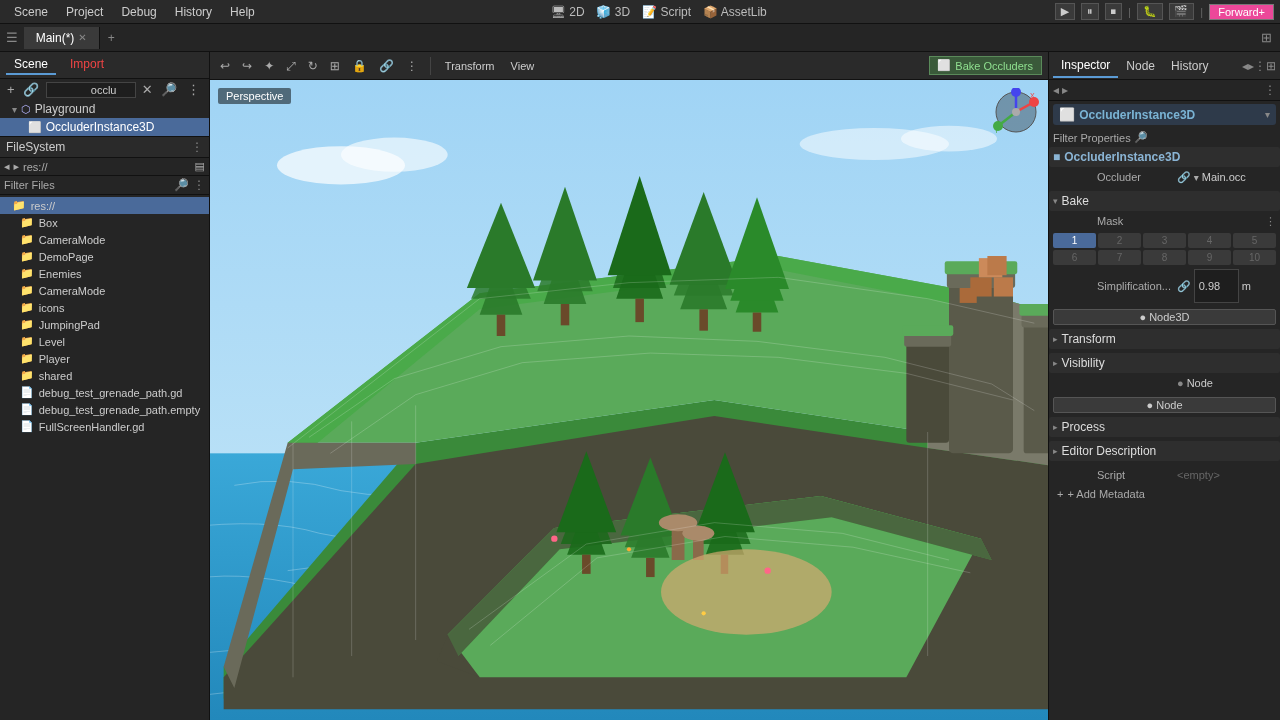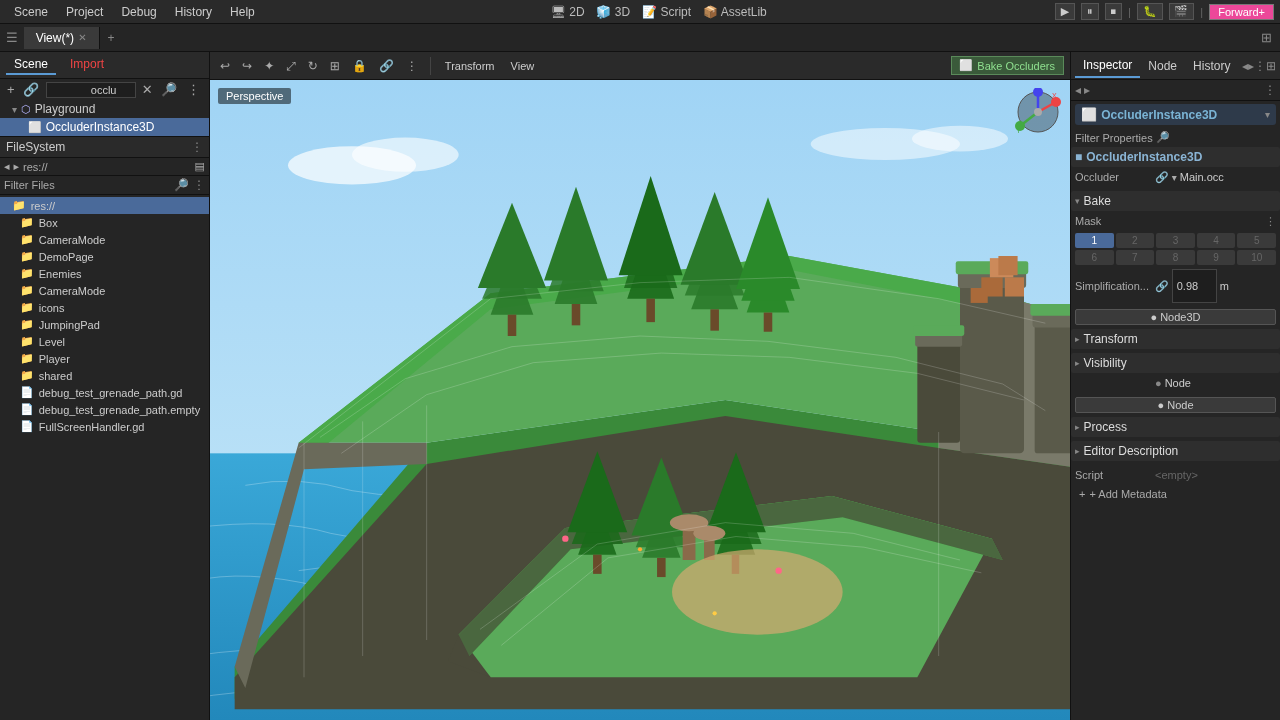--- a/index.html
+++ b/index.html
@@ -288,21 +288,21 @@
     }
     .bottom-tab.active { color: #fff; border-bottom: 2px solid #5b9bd5; }
     .version-badge {
       margin-left: auto;
       color: #666;
       font-size: 11px;
     }
 
     
     .right-panel {
-      width: 210px;
+      width: 232px;
       background: #252525;
       border-left: 1px solid #111;
       display: flex;
       flex-direction: column;
       overflow: hidden;
     }
     .right-header {
       display: flex;
       align-items: center;
       background: #2a2a2a;
@@ -344,20 +344,21 @@
       align-items: center;
       padding: 2px 4px;
       font-size: 11px;
       min-height: 20px;
     }
     .prop-label {
       color: #aaa;
       width: 80px;
       flex-shrink: 0;
       font-size: 11px;
+      margin-left: 44px;
     }
     .prop-value {
       flex: 1;
       color: #ccc;
       display: flex;
       align-items: center;
       gap: 3px;
     }
     .prop-value input {
       background: #1e1e1e;
@@ -454,21 +455,21 @@
     <button class="forward-btn">Forward+</button>
   </div>
 </div>
 
 <div class="main-layout">
 
   <div class="tab-bar">
 
     <div style="padding:4px 6px;color:#888;cursor:pointer;font-size:13px;">☰</div>
     <div class="tab active">
-      <span>View(*)</span>
+      <span>Main(*)</span>
       <span class="tab-close">✕</span>
     </div>
     <div class="tab-add">+</div>
     <div style="margin-left:auto;padding:0 8px;color:#888;cursor:pointer;font-size:13px;">⊞</div>
   </div>
 
   <div class="content-area">
 
     <div class="left-panel">
 

